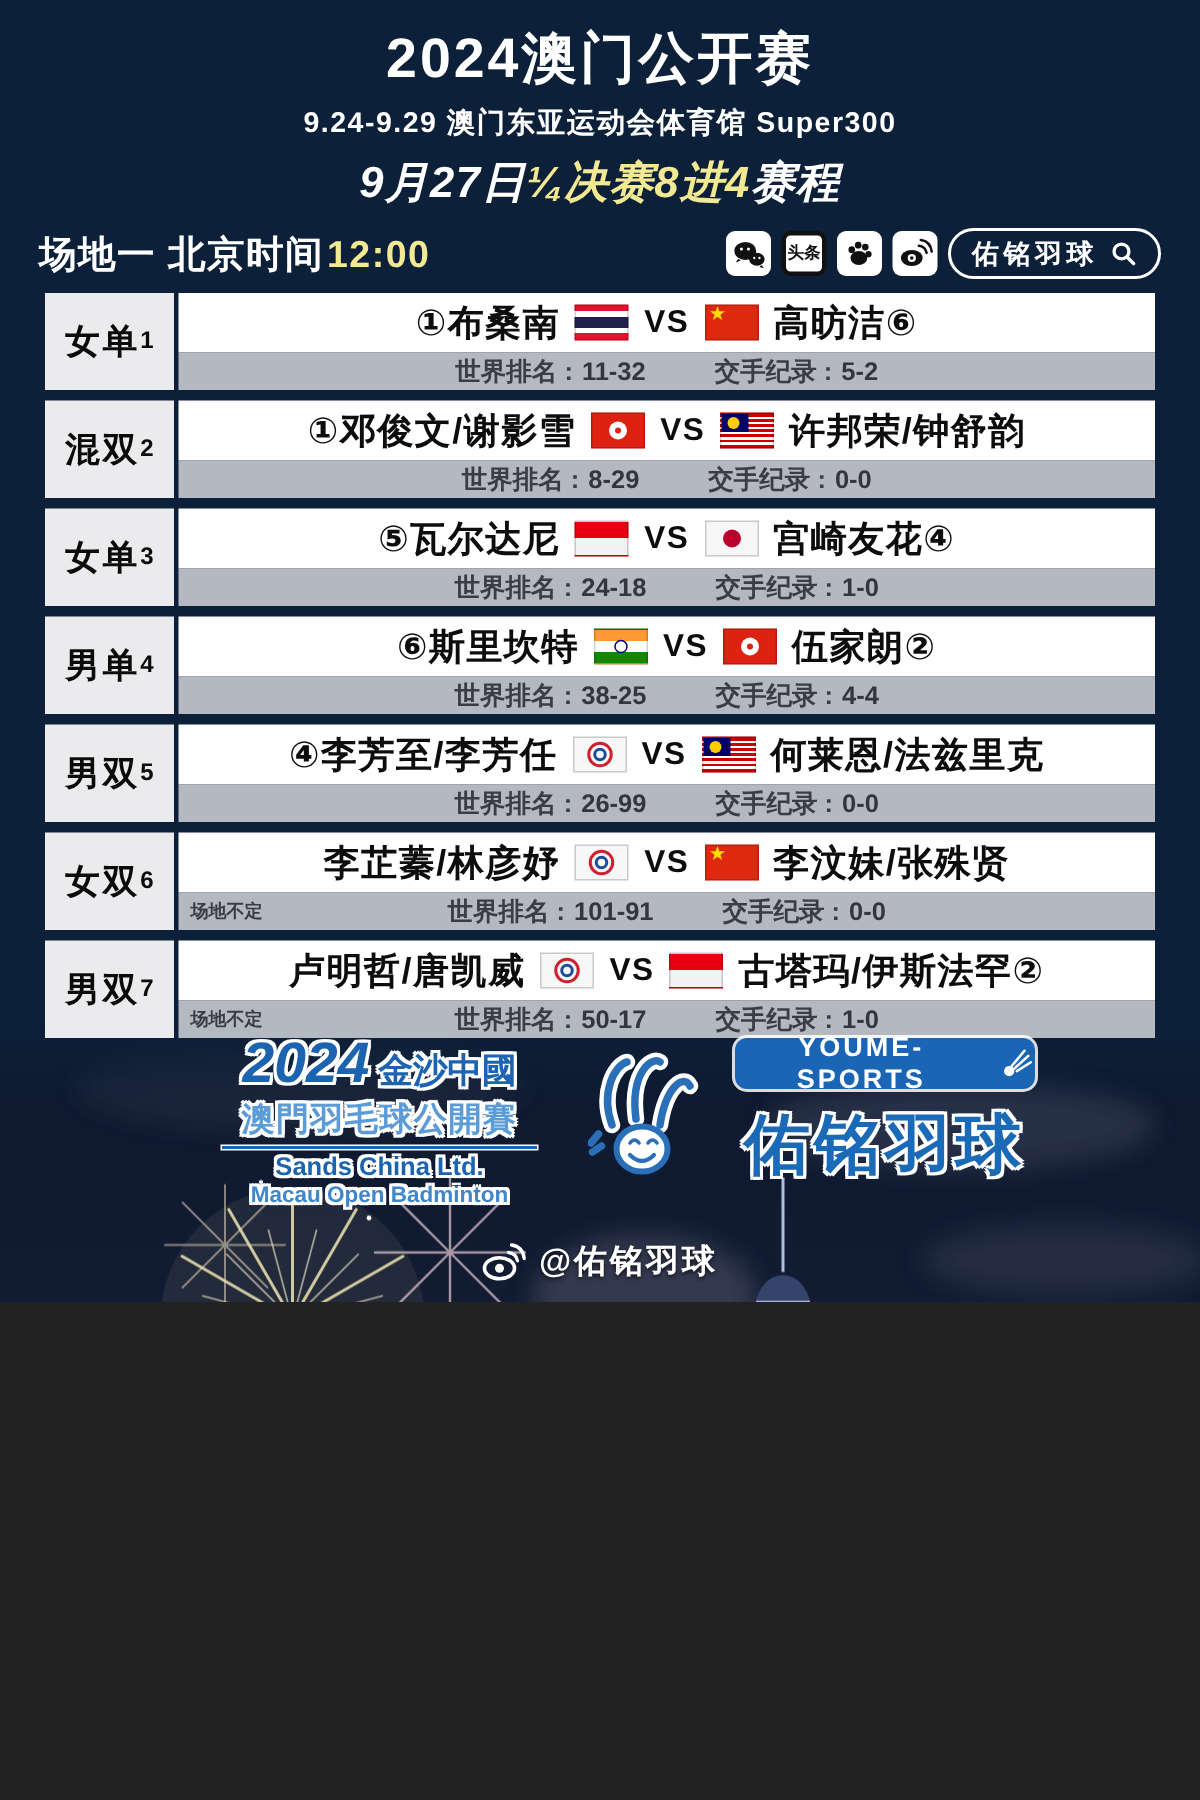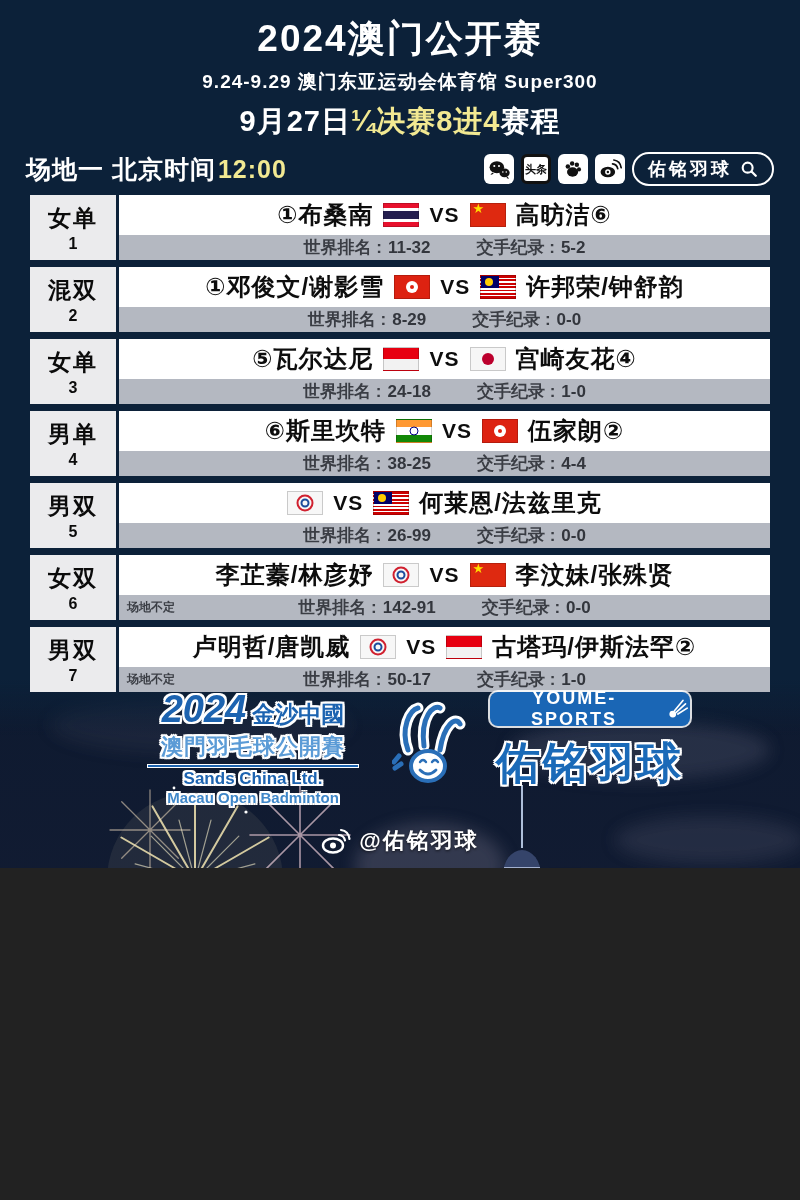--- a/index.html
+++ b/index.html
@@ -5,41 +5,41 @@
   html,body{margin:0;padding:0;background:#222;}
   .poster{position:relative;width:800px;height:868px;overflow:hidden;
     background:#0c2139;font-family:"Liberation Sans","DejaVu Sans",sans-serif;
     -webkit-font-smoothing:antialiased;}
   
   .photo{position:absolute;left:0;top:680px;width:800px;height:520px;}
   
   .hdr{position:relative;z-index:2;text-align:center;color:#fff;}
   .title{padding-top:14px;font-size:37px;font-weight:900;letter-spacing:2px;}
   .subtitle{margin-top:5px;font-size:19px;font-weight:800;letter-spacing:1px;}
-  .round{margin-top:7px;font-size:29px;font-weight:900;letter-spacing:1px;}
+  .round{margin-top:7px;font-size:29px;font-weight:900;letter-spacing:1px;font-style:italic;}
   .round .hl{color:#f2e992;}
   
   .courtbar{position:relative;z-index:2;margin-top:10px;padding:0 26px;
     display:flex;align-items:center;justify-content:space-between;}
   .courtleft{font-size:25px;font-weight:700;color:#fff;letter-spacing:1px;}
   .courtleft .time{color:#f2e992;margin-left:2px;}
   .courtright{display:flex;align-items:center;gap:7px;}
   .sicon{width:30px;height:30px;background:#fff;border-radius:6px;
     display:flex;align-items:center;justify-content:center;overflow:hidden;}
   .sicon.tt{font-size:11px;font-weight:900;color:#111;letter-spacing:0;
     border:3px solid #111;box-sizing:border-box;line-height:1;}
   .pill{display:flex;align-items:center;gap:8px;border:2px solid #fff;
     border-radius:18px;padding:3px 14px;color:#fff;font-size:18px;
     font-weight:800;letter-spacing:3px;}
   
   .matches{position:relative;z-index:2;margin:9px 30px 0;display:flex;
     flex-direction:column;gap:7px;}
   .mrow{display:flex;height:65px;}
   .cat-cell{width:86px;background:#ebebed;margin-right:3px;display:flex;
-    flex-direction:column;align-items:center;justify-content:center;flex:none;}
+    flex-direction:row;align-items:center;justify-content:center;flex:none;}
   .cat{font-size:23px;font-weight:900;color:#0b0b0b;letter-spacing:2px;}
   .num{font-size:16px;font-weight:800;color:#0b0b0b;margin-top:1px;}
   .row-main{flex:1;display:flex;flex-direction:column;}
   .players{height:40px;background:#fff;display:flex;align-items:center;
     justify-content:center;gap:10px;}
   .pname{font-size:24px;font-weight:900;color:#0d0d0d;letter-spacing:1px;white-space:nowrap;}
   .vs{font-size:21px;font-weight:900;color:#0d0d0d;letter-spacing:1px;}
   .stats{height:25px;background:#b4b8c1;display:flex;align-items:center;
     justify-content:center;gap:46px;position:relative;}
   .stat{font-size:17px;font-weight:800;color:#3a3d44;white-space:nowrap;}
@@ -374,20 +374,21 @@
       </div>
     </div>
 
     <div class="mrow">
       <div class="cat-cell">
         <div class="cat">男双</div>
         <div class="num">5</div>
       </div>
       <div class="row-main">
         <div class="players">
+          <span class="pname">④李芳至/李芳任</span>
           <span class="flag flag-tpe"></span>
           <span class="vs">VS</span>
           <span class="flag flag-my"></span>
           <span class="pname">何莱恩/法兹里克</span>
         </div>
         <div class="stats">
           <span class="note"></span>
           <span class="stat"><span>世界排名 :</span><b>26-99</b></span>
           <span class="stat"><span>交手纪录 :</span><b>0-0</b></span>
         </div>
@@ -402,21 +403,21 @@
       <div class="row-main">
         <div class="players">
           <span class="pname">李芷蓁/林彦妤</span>
           <span class="flag flag-tpe"></span>
           <span class="vs">VS</span>
           <span class="flag flag-cn"></span>
           <span class="pname">李汶妹/张殊贤</span>
         </div>
         <div class="stats">
           <span class="note">场地不定</span>
-          <span class="stat"><span>世界排名 :</span><b>142-91</b></span>
+          <span class="stat"><span>世界排名 :</span><b>101-91</b></span>
           <span class="stat"><span>交手纪录 :</span><b>0-0</b></span>
         </div>
       </div>
     </div>
 
     <div class="mrow">
       <div class="cat-cell">
         <div class="cat">男双</div>
         <div class="num">7</div>
       </div>

